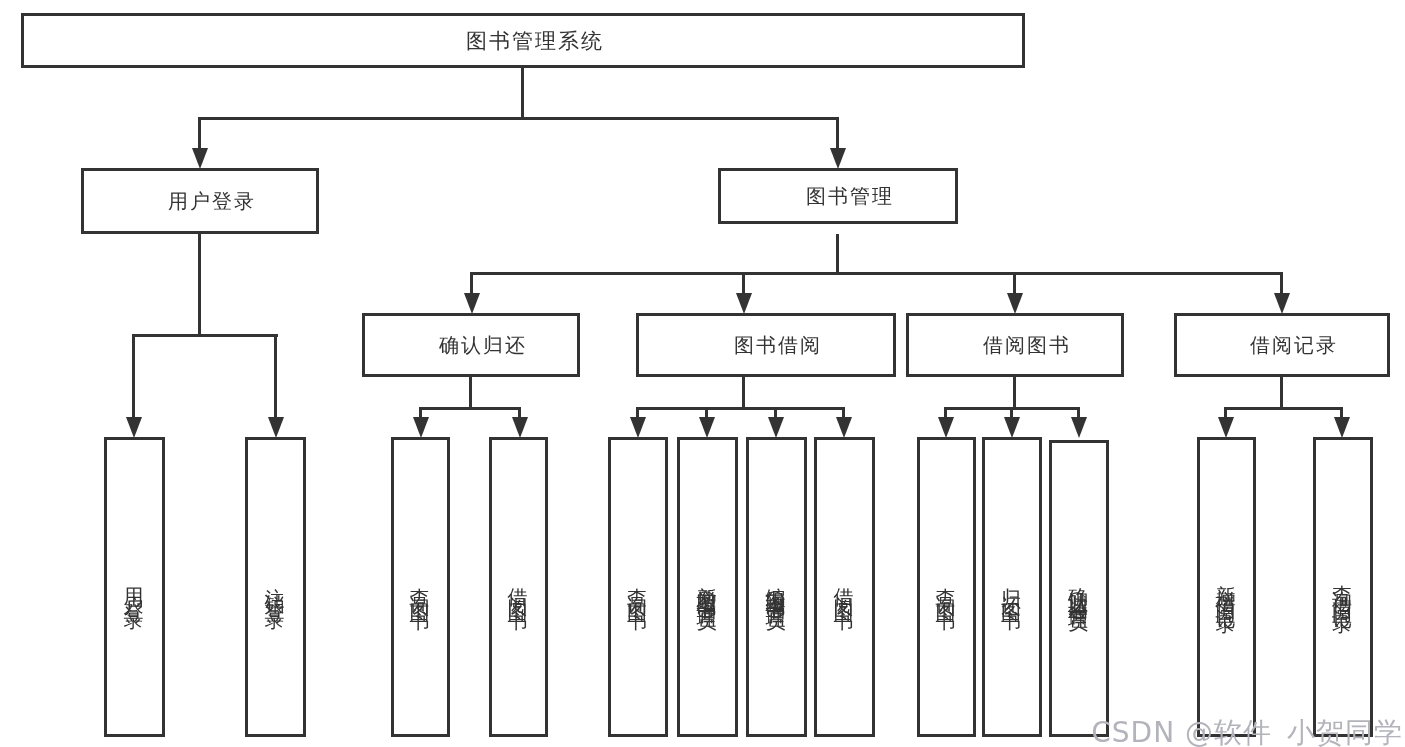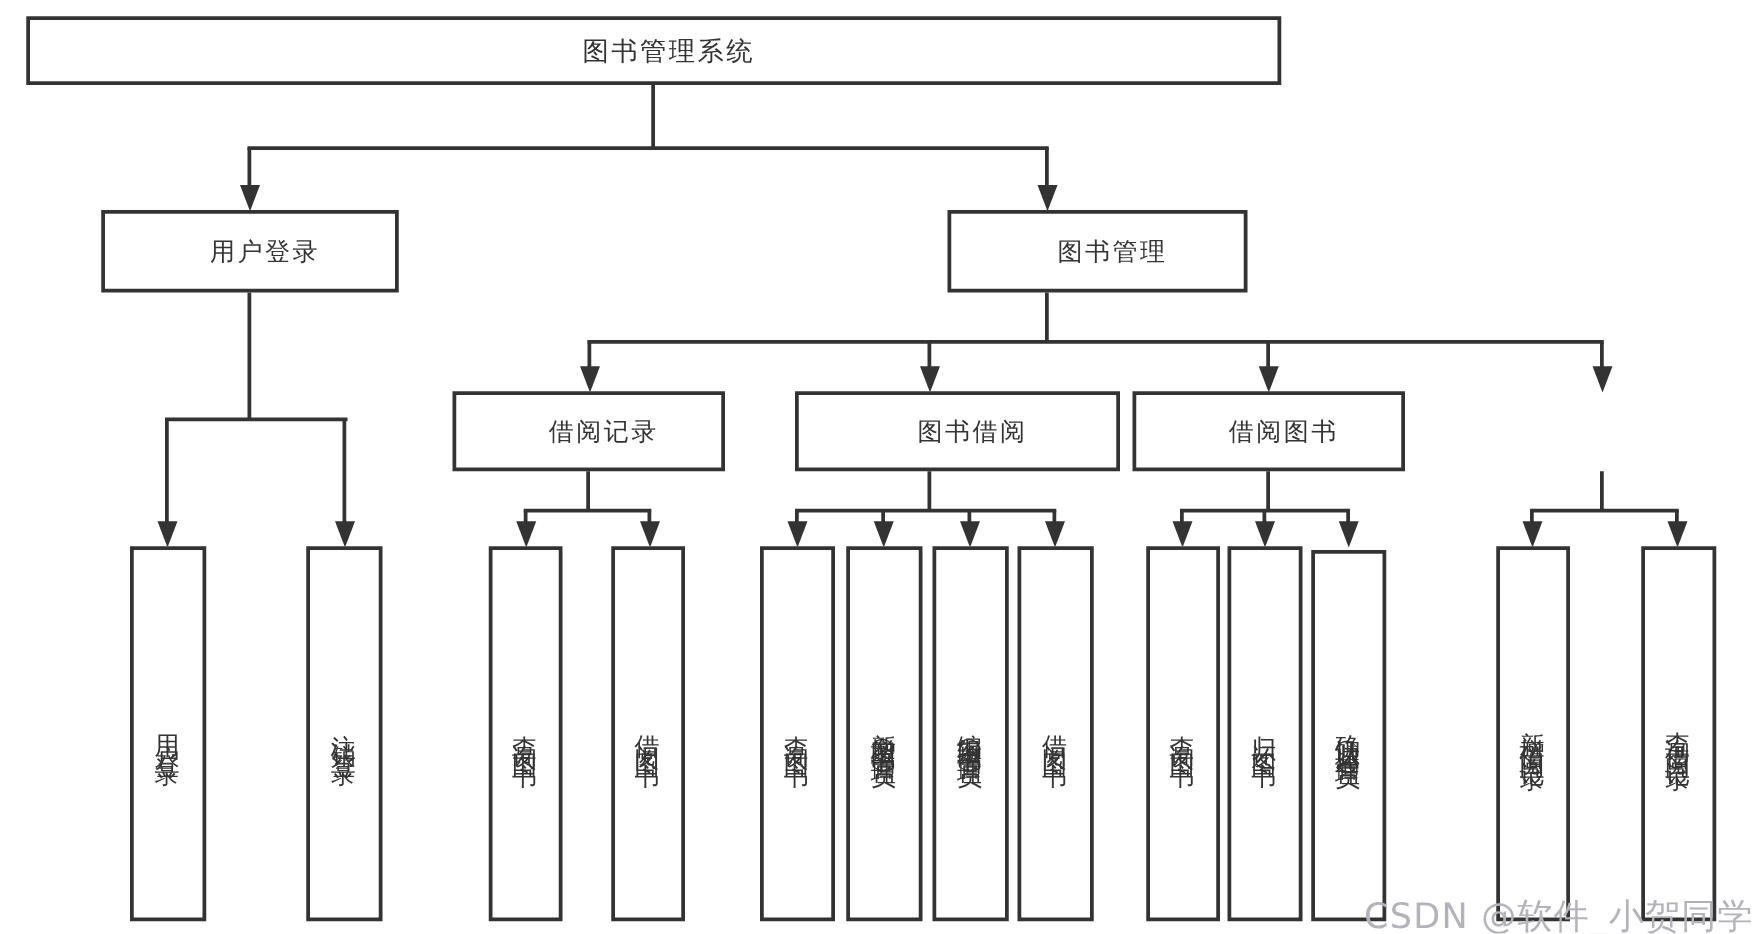--- a/index.html
+++ b/index.html
@@ -68,43 +68,44 @@
   <div class="node" style="left:21px; top:13px; width:1004px; height:55px; font-size:21px;">图书管理系统</div>
 
   <div class="ln" style="left:521px; top:68px; width:3px; height:50px;"></div>
   <div class="ln" style="left:198px; top:117px; width:641px; height:3px;"></div>
   <div class="ln" style="left:198px; top:118px; width:3px; height:34px;"></div>
   <div class="ln" style="left:836px; top:118px; width:3px; height:34px;"></div>
   <div class="arr" style="left:192px; top:148px;"></div>
   <div class="arr" style="left:830px; top:148px;"></div>
 
   <div class="node" style="left:81px; top:168px; width:238px; height:66px;">用户登录</div>
-  <div class="node" style="left:718px; top:168px; width:240px; height:66px;margin-left:40px;">图书管理</div>
+  <div class="node" style="left:718px; top:168px; width:240px; height:56px;">图书管理</div>
 
   <div class="ln" style="left:198px; top:234px; width:3px; height:101px;"></div>
   <div class="ln" style="left:132px; top:334px; width:146px; height:3px;"></div>
   <div class="ln" style="left:132px; top:335px; width:3px; height:88px;"></div>
   <div class="ln" style="left:274px; top:335px; width:3px; height:88px;"></div>
   <div class="arr" style="left:126px; top:417px;"></div>
   <div class="arr" style="left:268px; top:417px;"></div>
 
   <div class="ln" style="left:836px; top:234px; width:3px; height:40px;"></div>
   <div class="ln" style="left:470px; top:272px; width:813px; height:3px;"></div>
   <div class="ln" style="left:470px; top:273px; width:3px; height:25px;"></div>
   <div class="ln" style="left:742px; top:273px; width:3px; height:25px;"></div>
   <div class="ln" style="left:1013px; top:273px; width:3px; height:25px;"></div>
   <div class="ln" style="left:1280px; top:273px; width:3px; height:25px;"></div>
   <div class="arr" style="left:464px; top:293px;"></div>
   <div class="arr" style="left:736px; top:293px;"></div>
   <div class="arr" style="left:1007px; top:293px;"></div>
   <div class="arr" style="left:1274px; top:293px;"></div>
 
-  <div class="node" style="left:362px; top:313px; width:218px; height:64px;">借阅记录</div>
+  <div class="node" style="left:362px; top:313px; width:218px; height:64px;">确认归还</div>
   <div class="node" style="left:636px; top:313px; width:260px; height:64px;">图书借阅</div>
   <div class="node" style="left:906px; top:313px; width:218px; height:64px;">借阅图书</div>
+  <div class="node" style="left:1174px; top:313px; width:216px; height:64px;">借阅记录</div>
 
   <div class="ln" style="left:469px; top:377px; width:3px; height:31px;"></div>
   <div class="ln" style="left:419px; top:407px; width:102px; height:3px;"></div>
   <div class="ln" style="left:419px; top:408px; width:3px; height:15px;"></div>
   <div class="ln" style="left:518px; top:408px; width:3px; height:15px;"></div>
   <div class="arr" style="left:413px; top:417px;"></div>
   <div class="arr" style="left:512px; top:417px;"></div>
 
   <div class="ln" style="left:742px; top:377px; width:3px; height:31px;"></div>
   <div class="ln" style="left:636px; top:407px; width:209px; height:3px;"></div>

